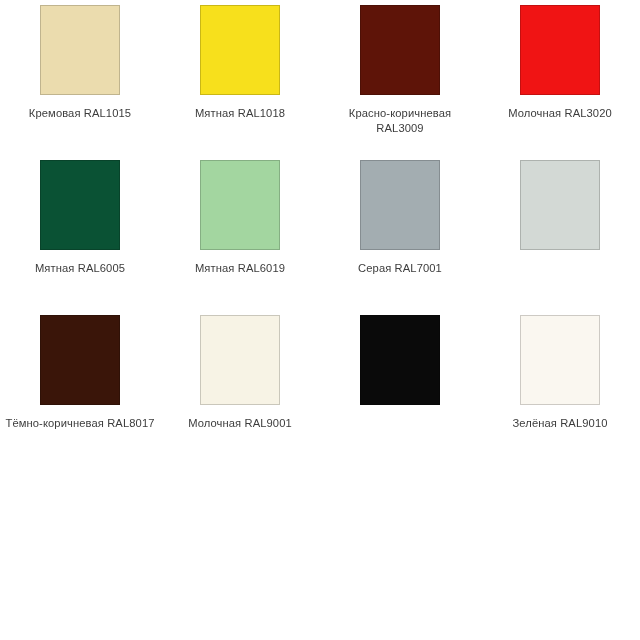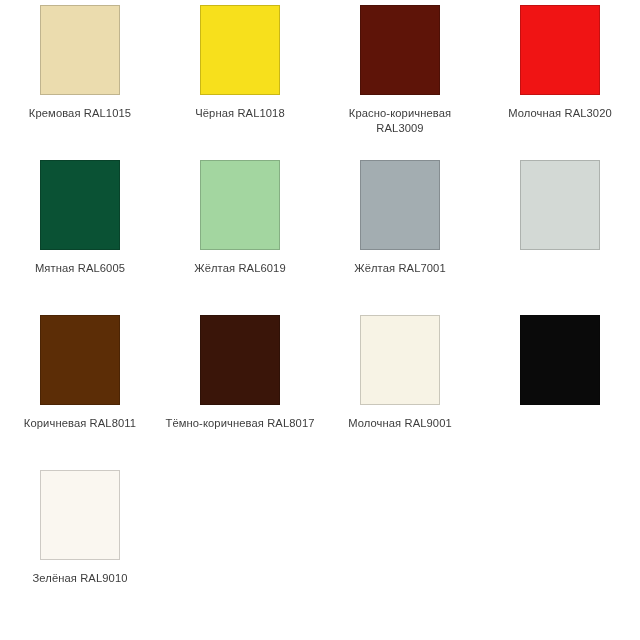--- a/index.html
+++ b/index.html
@@ -52,48 +52,44 @@
 </head>
 <body>
 
 <div id="palette-grid">
     <div class="swatch-cell">
       <div class="swatch-chip" style="background: rgb(235, 220, 174);"></div>
       <div class="swatch-label">Кремовая RAL1015</div>
     </div>
     <div class="swatch-cell">
       <div class="swatch-chip" style="background: rgb(247, 224, 28);"></div>
-      <div class="swatch-label">Чёрная RAL1018</div>
+      <div class="swatch-label">Мятная RAL1018</div>
     </div>
     <div class="swatch-cell">
       <div class="swatch-chip" style="background: rgb(94, 20, 8);"></div>
       <div class="swatch-label">Красно-коричневая RAL3009</div>
     </div>
     <div class="swatch-cell">
       <div class="swatch-chip" style="background: rgb(240, 20, 20);"></div>
       <div class="swatch-label">Молочная RAL3020</div>
     </div>
     <div class="swatch-cell">
       <div class="swatch-chip" style="background: rgb(10, 82, 52);"></div>
       <div class="swatch-label">Мятная RAL6005</div>
     </div>
     <div class="swatch-cell">
       <div class="swatch-chip" style="background: rgb(163, 214, 160);"></div>
-      <div class="swatch-label">Жёлтая RAL6019</div>
+      <div class="swatch-label">Мятная RAL6019</div>
     </div>
     <div class="swatch-cell">
       <div class="swatch-chip" style="background: rgb(163, 173, 177);"></div>
-      <div class="swatch-label">Жёлтая RAL7001</div>
+      <div class="swatch-label">Серая RAL7001</div>
     </div>
     <div class="swatch-cell">
       <div class="swatch-chip" style="background: rgb(211, 217, 213);"></div>
-    </div>
-    <div class="swatch-cell">
-      <div class="swatch-chip" style="background: rgb(92, 45, 6);"></div>
-      <div class="swatch-label">Коричневая RAL8011</div>
     </div>
     <div class="swatch-cell">
       <div class="swatch-chip" style="background: rgb(58, 21, 9);"></div>
       <div class="swatch-label">Тёмно-коричневая RAL8017</div>
     </div>
     <div class="swatch-cell">
       <div class="swatch-chip" style="background: rgb(247, 243, 229);"></div>
       <div class="swatch-label">Молочная RAL9001</div>
     </div>
     <div class="swatch-cell">

